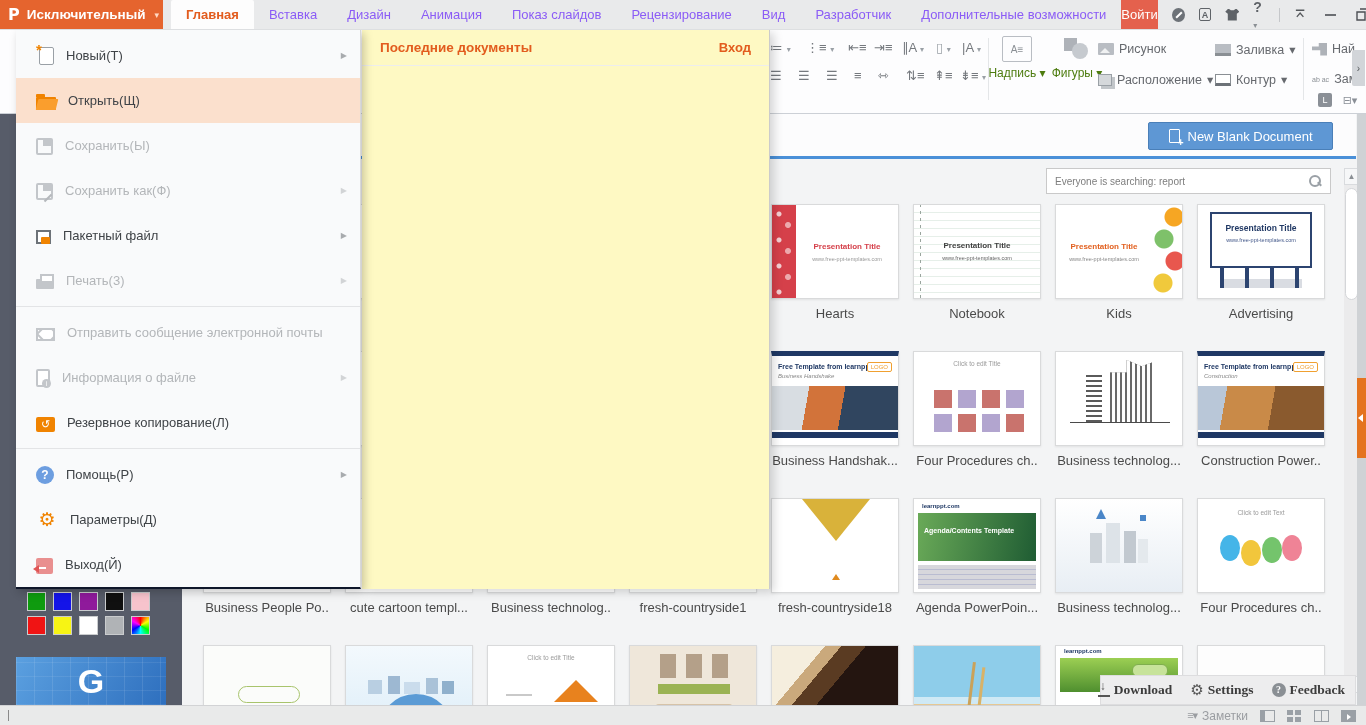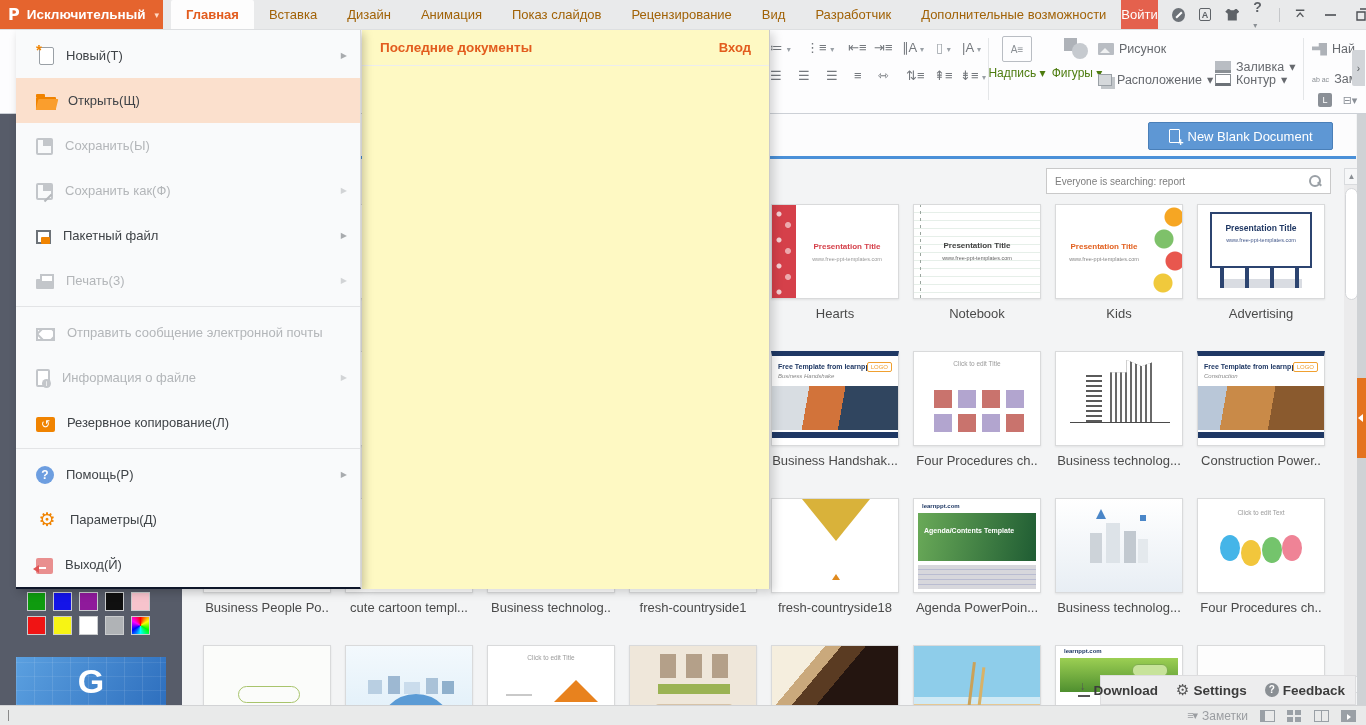--- a/index.html
+++ b/index.html
@@ -10,21 +10,21 @@
     -webkit-font-smoothing:antialiased;
   }
   
   .titlebar { position:absolute; left:0; top:0; width:1366px; height:30px;
     background:#e9eaeb; display:flex; align-items:stretch; z-index:50; border-bottom:1px solid #dddfe1;}
   .appbtn { width:163px; background:#e5642e; color:#fff; display:flex; align-items:center; padding:0 8px; cursor:default;}
   .appbtn .plogo { font-weight:bold; font-size:16px; margin-right:7px; font-family:"DejaVu Sans",sans-serif;}
   .appbtn .apptitle { font-weight:bold; font-size:13.5px; white-space:nowrap;}
   .appbtn .caret { font-size:9px; margin-left:9px; color:#ffd9c4;}
   .tabs { display:flex; align-items:stretch; margin-left:8px;}
-  .tab { padding:0 15px; display:flex; align-items:center; font-size:13px; color:#a16207; white-space:nowrap;}
+  .tab { padding:0 15px; display:flex; align-items:center; font-size:13px; color:#8b5cf6; white-space:nowrap;}
   .tab.active { background:#fdfdfd; color:#e25c1e; font-weight:bold; border-radius:2px 2px 0 0;}
   .tb-spacer { flex:1; }
   .loginbtn { width:76px; background:#e4614d; color:#fff; font-size:13px; display:flex; align-items:center; justify-content:center;}
   .tb-icons { display:flex; align-items:center; gap:14px; padding:0 14px; color:#5f6368;}
   .ico-pen { width:14px; height:14px; border-radius:50%; background:#6d7278; position:relative;}
   .ico-pen::after { content:""; position:absolute; left:3px; top:6px; width:8px; height:2px; background:#fff; transform:rotate(-45deg);}
   .ico-abox { width:13px; height:13px; border:1.5px solid #5f6368; border-radius:2px; font-size:9px; font-weight:bold; display:flex; align-items:center; justify-content:center;}
   .ico-shirt { width:15px; height:12px; background:#5f6368;
     clip-path:polygon(22% 0,40% 14%,60% 14%,78% 0,100% 28%,82% 44%,82% 100%,18% 100%,18% 44%,0 28%);}
   .ico-help { font-size:14px; font-weight:bold; }
@@ -235,21 +235,21 @@
   
   .recent { position:absolute; left:362px; top:30px; width:408px; height:559px; background:#fef9c3;
     border-right:1px solid #cbcbcb; box-shadow:4px 3px 9px rgba(0,0,0,.16); z-index:20;}
   .recent-head { height:36px; display:flex; align-items:center; justify-content:space-between; padding:0 18px; border-bottom:1px solid #ededee;}
   .recent-title { color:#e25c1e; font-weight:bold; font-size:13.5px;}
   .recent-login { color:#e25c1e; font-weight:bold; font-size:13px;}
   
   .dl-overlay { position:absolute; left:1100px; top:675px; width:256px; height:30px; background:#ededee; border:1px solid #dddddf;
     display:flex; align-items:center; justify-content:flex-end; gap:9px; padding:0 10px; z-index:6; font-size:13.5px; color:#3c3c3c;}
   .dl-overlay .osep { width:1px; height:14px; background:#c9c9cb;}
-  .oitem { display:flex; align-items:center; gap:4px; font-weight:bold; white-space:nowrap;}
+  .oitem { display:flex; align-items:center; gap:4px; font-weight:bold; white-space:nowrap;font-family:Liberation Serif, serif;}
   .ico-dl { width:12px; height:13px; position:relative; border-bottom:2px solid #555;}
   .ico-dl::before { content:"↓"; position:absolute; left:2px; top:-5px; font-size:12px; font-weight:bold; color:#555;}
   .ico-gear2 { color:#555; font-size:15px; font-weight:normal;}
   .ico-fb { width:14px; height:14px; border-radius:50%; background:#8a8f94; color:#fff; font-size:10px; font-weight:bold; text-align:center; line-height:14px;}
   
   .statusbar { position:absolute; left:0; top:705px; width:1366px; height:20px; background:#e9eaea; border-top:1px solid #d2d3d5; z-index:40;
     display:flex; align-items:center; color:#9a9da1; font-size:12px;}
   .sb-cursor { width:1px; height:11px; background:#8a8a8a; margin-left:8px;}
   .sb-right { margin-left:auto; display:flex; align-items:center; gap:12px; padding-right:10px;}
   .sb-notes { display:flex; align-items:center; gap:5px;}
@@ -305,21 +305,21 @@
     </div>
     <div class="smallbtn" style="left:1098px; top:12px;">
       <span class="ico-pic"></span>
         <span>Рисунок</span>
     </div>
     <div class="smallbtn" style="left:1098px; top:42px;">
       <span class="ico-arrange"></span>
         <span>Расположение</span> 
         <span class="dv">▾</span>
     </div>
-    <div class="smallbtn" style="left:1215px; top:29px;">
+    <div class="smallbtn" style="left:1215px; top:12px;">
       <span class="ico-fill"></span>
         <span>Заливка</span> 
         <span class="dv">▾</span>
     </div>
     <div class="smallbtn" style="left:1215px; top:42px;">
       <span class="ico-outline"></span>
         <span>Контур</span> 
         <span class="dv">▾</span>
     </div>
     <div class="rvsep" style="left:1303px;"></div>

